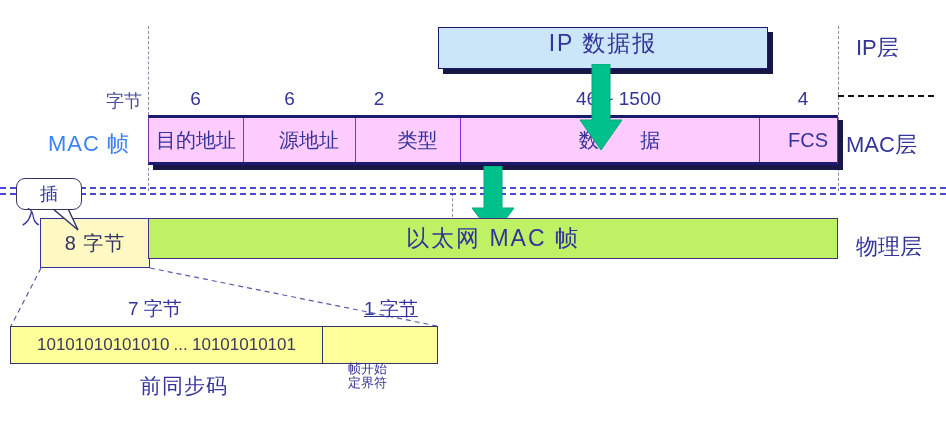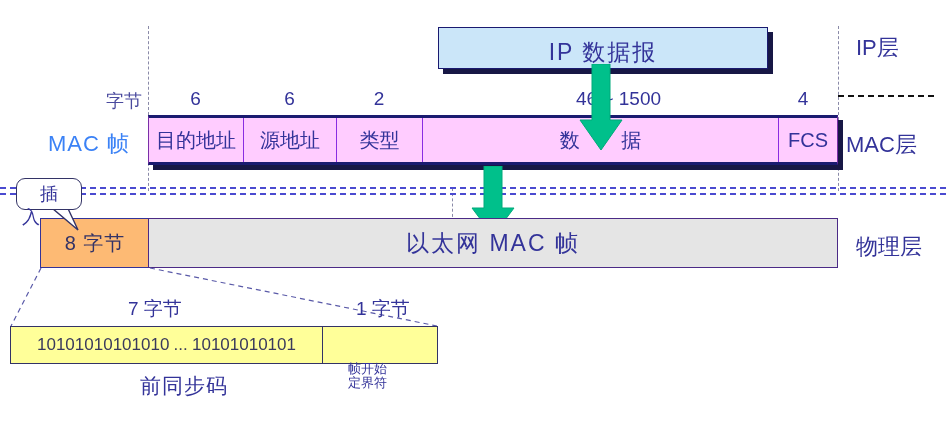--- a/index.html
+++ b/index.html
@@ -9,35 +9,36 @@
     overflow:hidden;position:relative;
   }
   #stage{position:relative;width:946px;height:440px;}
   .abs{position:absolute;}
 
   
   #ip-datagram{
     left:438px;top:27px;width:330px;height:42px;
     background:#cbe6f9;border:1.5px solid #1a1a70;
     box-sizing:border-box;
-    display:flex;align-items:flex-end;justify-content:center;
+    display:flex;align-items:flex-start;justify-content:center;
     font-size:23px;color:#333399;letter-spacing:2px;
   }
   #ip-datagram-shadow{
     left:443px;top:32px;width:330px;height:42px;background:#171745;
   }
 
   
   .mac-bar-shadow{left:153px;top:120px;width:690px;height:50px;background:#171745;}
   #mac-frame{
     left:148px;top:115px;height:50px;width:690px;
     display:flex;box-sizing:border-box;
     border-top:3px solid #1a1a70;border-bottom:3px solid #1a1a70;
     border-left:1.5px solid #7a2fa8;border-right:1.5px solid #7a2fa8;
     background:#ffccff;
+    gap:19px;
   }
   .mac-cell{
     background:#ffccff;box-sizing:border-box;
     display:flex;align-items:center;justify-content:center;
     font-size:20px;color:#333399;white-space:nowrap;
     border-right:1.5px solid #8a2be2;
   }
   .mac-cell:last-child{border-right:none;}
   .mac-cell.wide{letter-spacing:18px;text-indent:18px;}
 
@@ -59,27 +60,27 @@
 
   
   .vguide{border-left:1.5px dashed #8a8aa8;width:0;}
   #vguide-left{left:148px;top:26px;height:165px;}
   #vguide-right{left:838px;top:26px;height:165px;}
   #vguide-mid{left:452px;top:188px;height:60px;border-left:1.5px dashed #8a8aa8;}
 
   
   #phy-preamble{
     left:40px;top:218px;width:110px;height:50px;
-    background:#fdba74;border:1.5px solid #333399;box-sizing:border-box;
+    background:#fef9c3;border:1.5px solid #333399;box-sizing:border-box;
     display:flex;align-items:center;justify-content:center;
     font-size:20px;color:#333366;letter-spacing:1px;
   }
   #phy-frame{
-    left:148px;top:218px;width:690px;height:50px;
-    background:#e5e5e5;border:1.5px solid #4b2a86;box-sizing:border-box;
+    left:148px;top:218px;width:690px;height:41px;
+    background:#bef264;border:1.5px solid #4b2a86;box-sizing:border-box;
     display:flex;align-items:center;justify-content:center;
     font-size:23px;color:#333399;letter-spacing:2px;
   }
 
   
   #callout-box{
     left:16px;top:178px;width:64px;height:30px;
     background:#ffffff;border:1.5px solid #333366;border-radius:9px;
     display:flex;align-items:center;justify-content:center;
     font-size:18px;color:#333399;z-index:6;
@@ -96,21 +97,21 @@
     flex:0 0 312px;box-sizing:border-box;
     border-right:1.3px solid #333366;
     display:flex;align-items:center;justify-content:space-between;
     padding:0 26px;font-size:17px;color:#3a3a5c;letter-spacing:0px;
   }
   #detail-right{
     flex:1;display:flex;align-items:center;justify-content:center;
     font-size:17px;color:#3a3a5c;
   }
   #lab7{left:128px;top:296px;font-size:19px;color:#333399;}
-  #lab1{left:356px;top:296px;font-size:19px;color:#333399;}
+  #lab1{left:364px;top:296px;font-size:19px;color:#333399;text-decoration:underline;}
   #lab-preamble{left:140px;top:372px;font-size:21px;color:#333399;letter-spacing:1px;}
   #lab-sfd{left:348px;top:362px;font-size:13px;color:#333399;line-height:1.05;text-align:right;}
 
   
   .layerlab{font-size:22px;color:#333399;left:856px;}
   #lab-ip-layer{top:33px;}
   #lab-mac-layer{top:130px;left:846px;}
   #lab-phy-layer{top:232px;}
 
   

